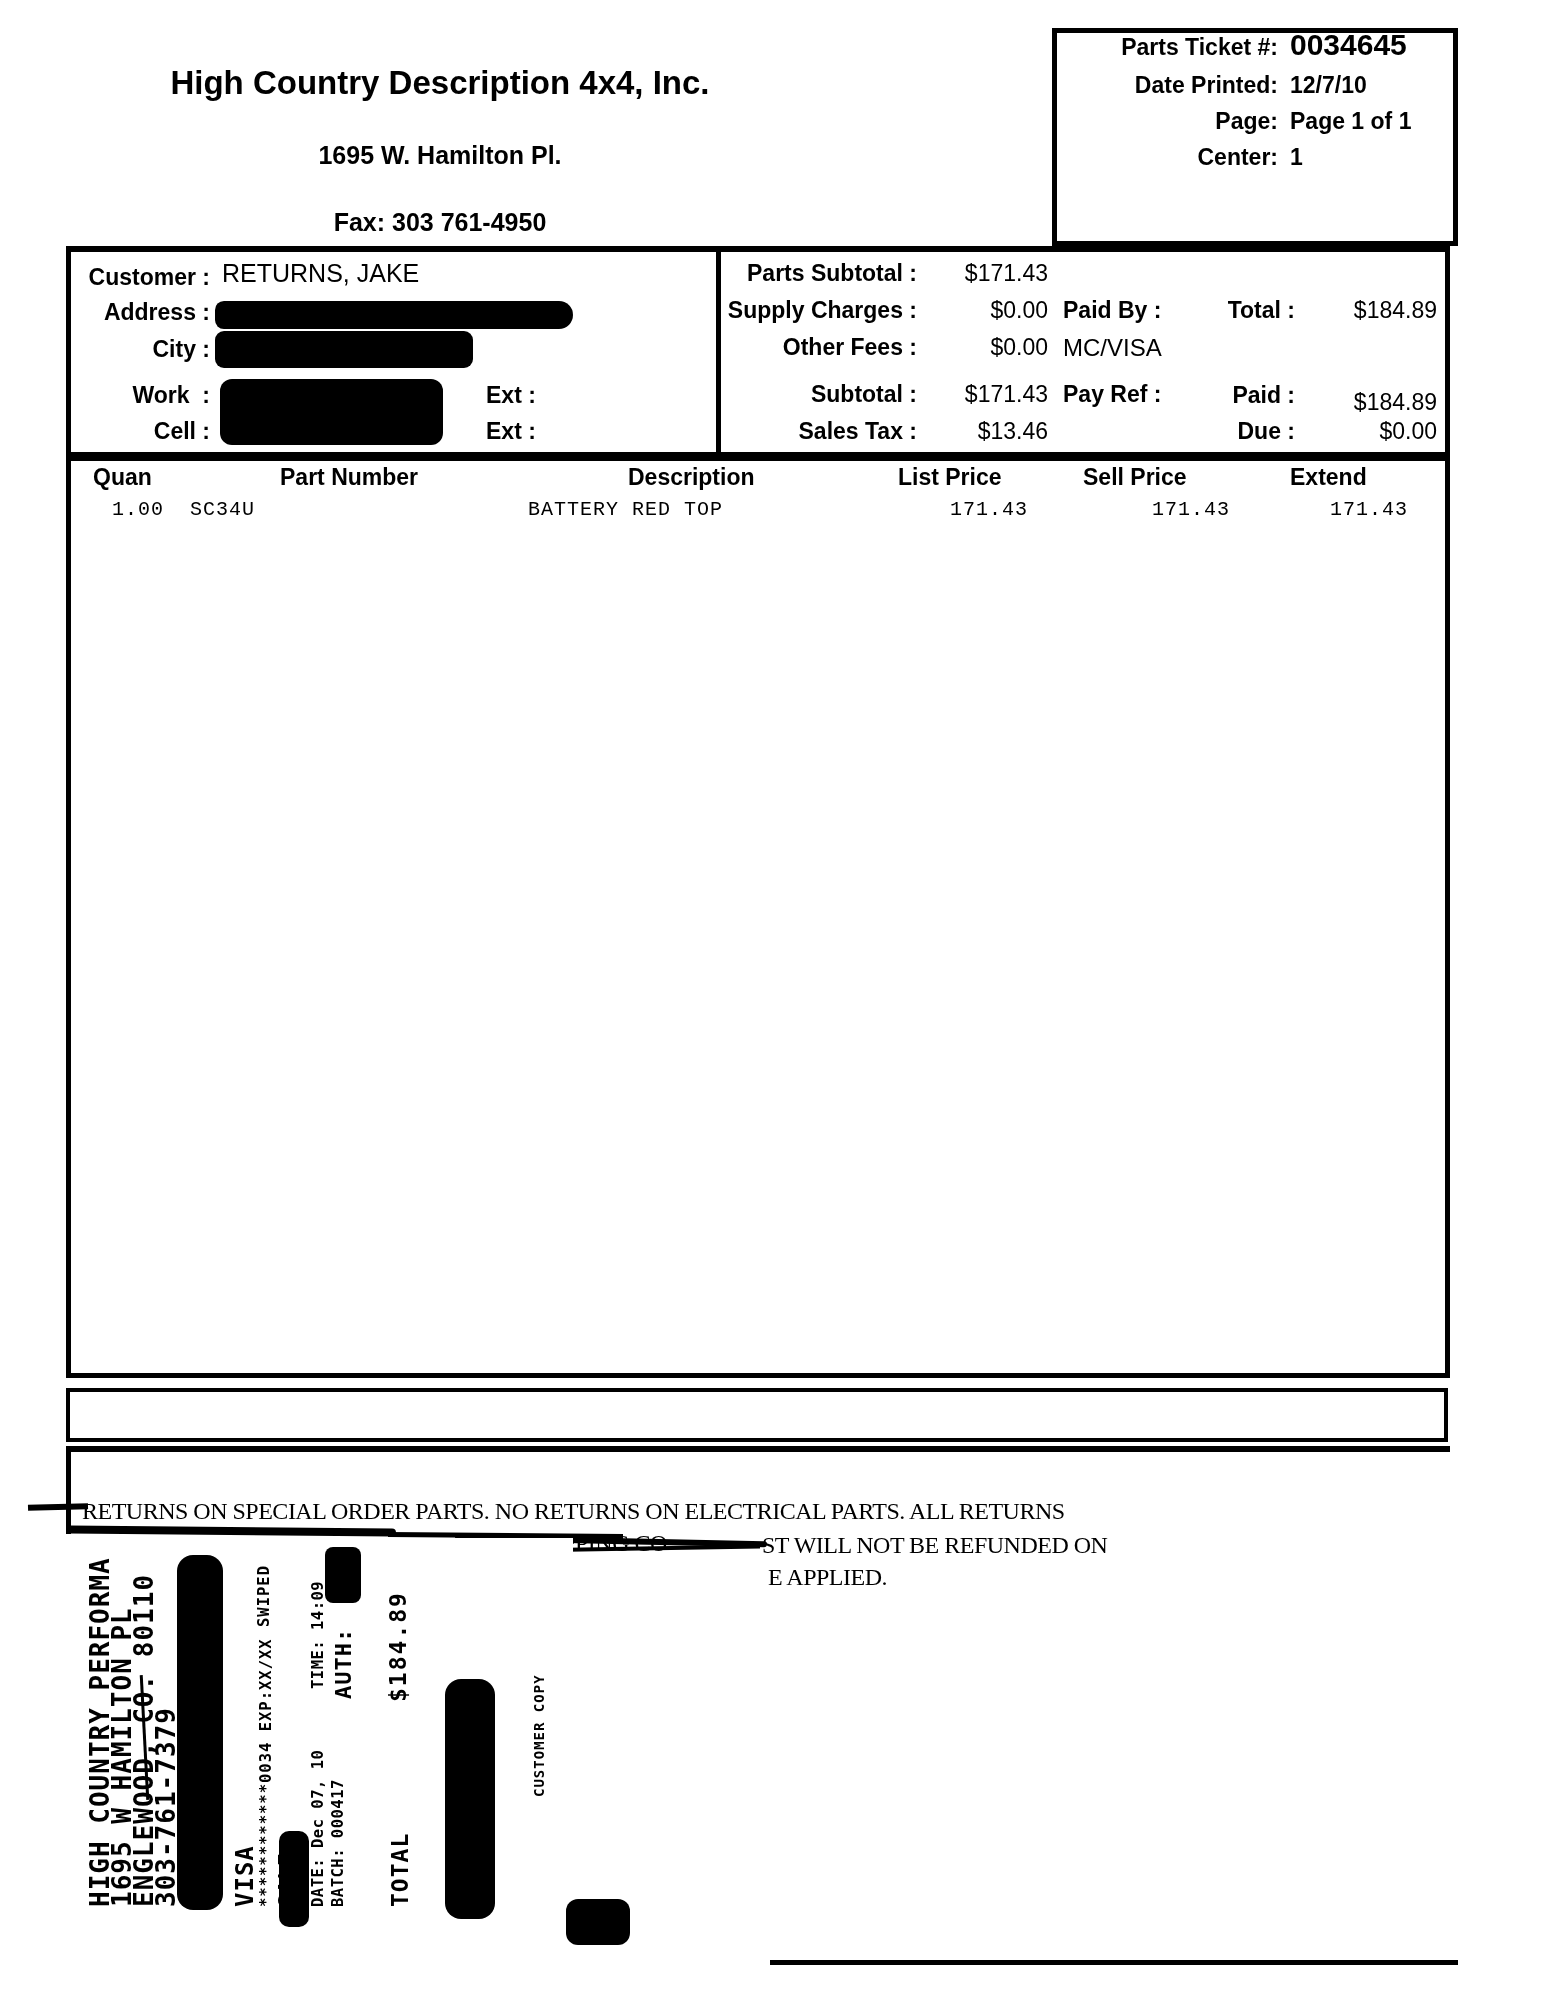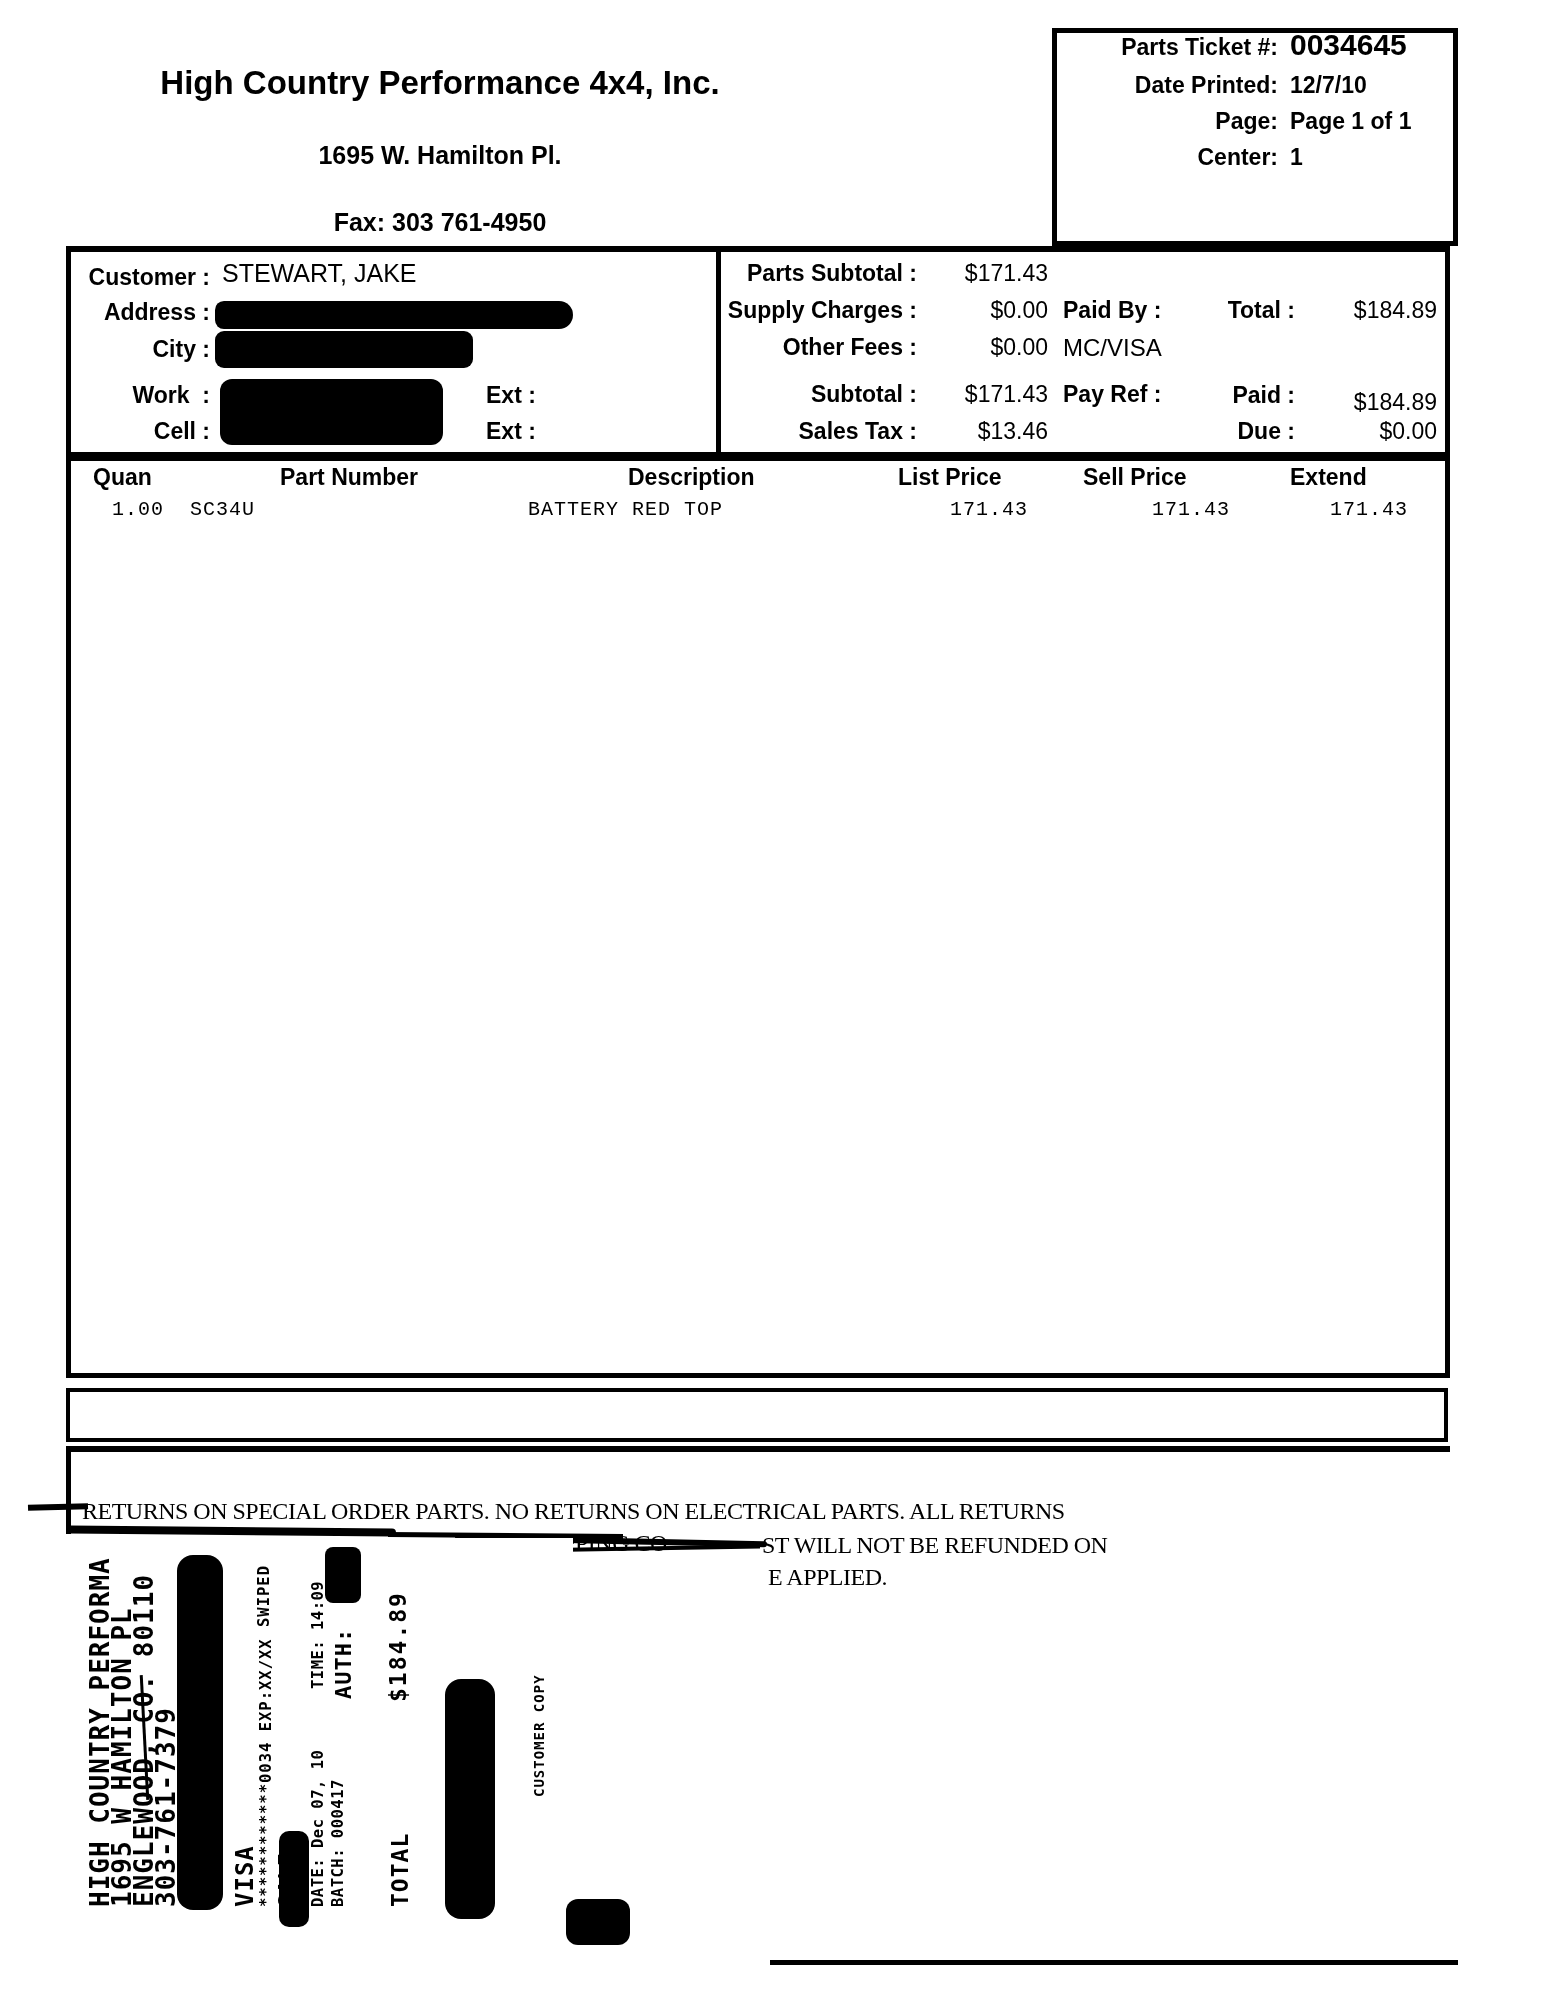--- a/index.html
+++ b/index.html
@@ -17,40 +17,40 @@
   .ret{font-family:"Liberation Serif",serif;font-size:24px;letter-spacing:-0.5px;}
   #receipt{position:absolute;left:85px;top:1985px;width:440px;height:470px;
            transform:rotate(-90deg);transform-origin:0 0;}
 </style>
 </head>
 <body>
 
 <div id="page">
 
   <div class="abs" style="left:160px;top:26px;width:560px;text-align:center;">
-    <div class="b" style="font-size:33px;line-height:42px;">High Country Performance 4x4, Inc.</div>
+    <div class="b" style="font-size:33px;line-height:42px;">High Country Description 4x4, Inc.</div>
     <div class="b" style="font-size:25px;line-height:31px;">1695 W. Hamilton Pl.</div>
     <div class="b" style="font-size:25px;line-height:31px;">Fax: 303 761-4950</div>
   </div>
 
   <div class="box" style="left:1052px;top:28px;width:396px;height:208px;"></div>
   <div class="abs hdr r" style="left:1062px;top:34px;width:216px;">Parts Ticket #:</div>
   <div class="abs b" style="left:1290px;top:28px;font-size:30px;">0034645</div>
   <div class="abs hdr r" style="left:1062px;top:72px;width:216px;">Date Printed:</div>
   <div class="abs hdr" style="left:1290px;top:72px;">12/7/10</div>
   <div class="abs hdr r" style="left:1062px;top:108px;width:216px;">Page:</div>
   <div class="abs hdr" style="left:1290px;top:108px;">Page 1 of 1</div>
   <div class="abs hdr r" style="left:1062px;top:144px;width:216px;">Center:</div>
   <div class="abs hdr" style="left:1290px;top:144px;">1</div>
 
   <div class="box" style="left:66px;top:246px;width:1374px;height:200px;border-top-width:6px;"></div>
   <div class="bar" style="left:716px;top:249px;width:5px;height:204px;"></div>
 
   <div class="abs hdr r" style="left:50px;top:264px;width:160px;">Customer :</div>
-  <div class="abs" style="left:222px;top:259px;font-size:25px;">STEWART, JAKE</div>
+  <div class="abs" style="left:222px;top:259px;font-size:25px;">RETURNS, JAKE</div>
   <div class="abs hdr r" style="left:50px;top:299px;width:160px;">Address :</div>
   <div class="bar" style="left:215px;top:301px;width:358px;height:28px;border-radius:14px 22px 22px 14px;"></div>
   <div class="abs hdr r" style="left:50px;top:336px;width:160px;">City :</div>
   <div class="bar" style="left:215px;top:331px;width:258px;height:37px;border-radius:9px;"></div>
   <div class="abs hdr r" style="left:50px;top:382px;width:160px;">Work  :</div>
   <div class="abs hdr" style="left:486px;top:382px;">Ext :</div>
   <div class="abs hdr r" style="left:50px;top:418px;width:160px;">Cell :</div>
   <div class="abs hdr" style="left:486px;top:418px;">Ext :</div>
   <div class="bar" style="left:220px;top:379px;width:223px;height:66px;border-radius:12px;"></div>
 

